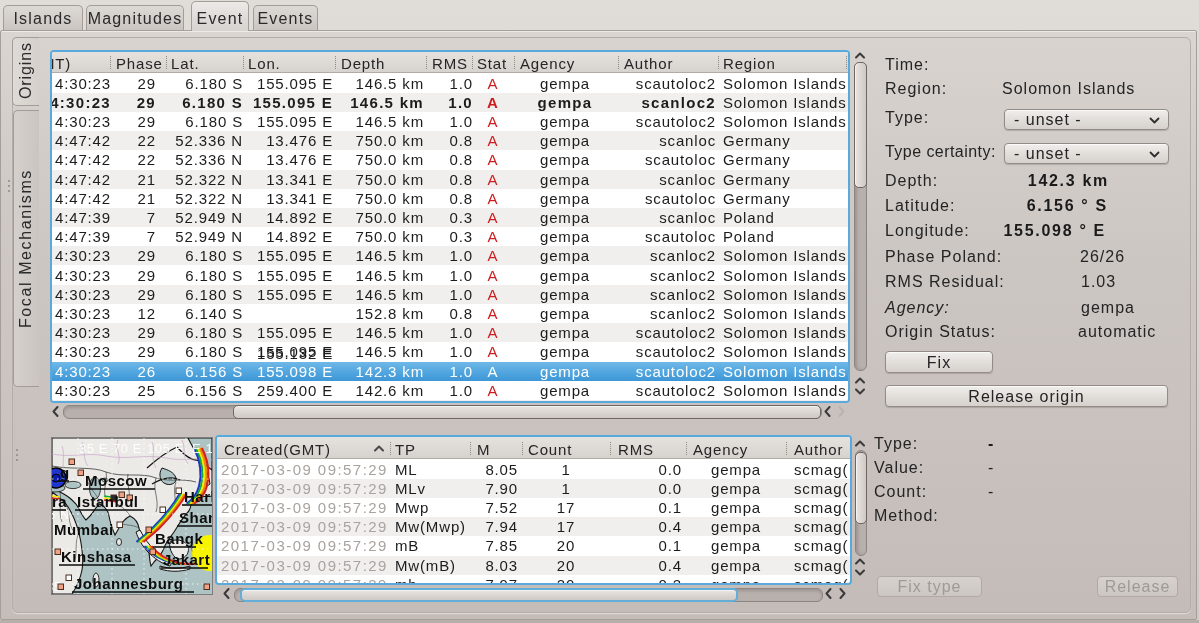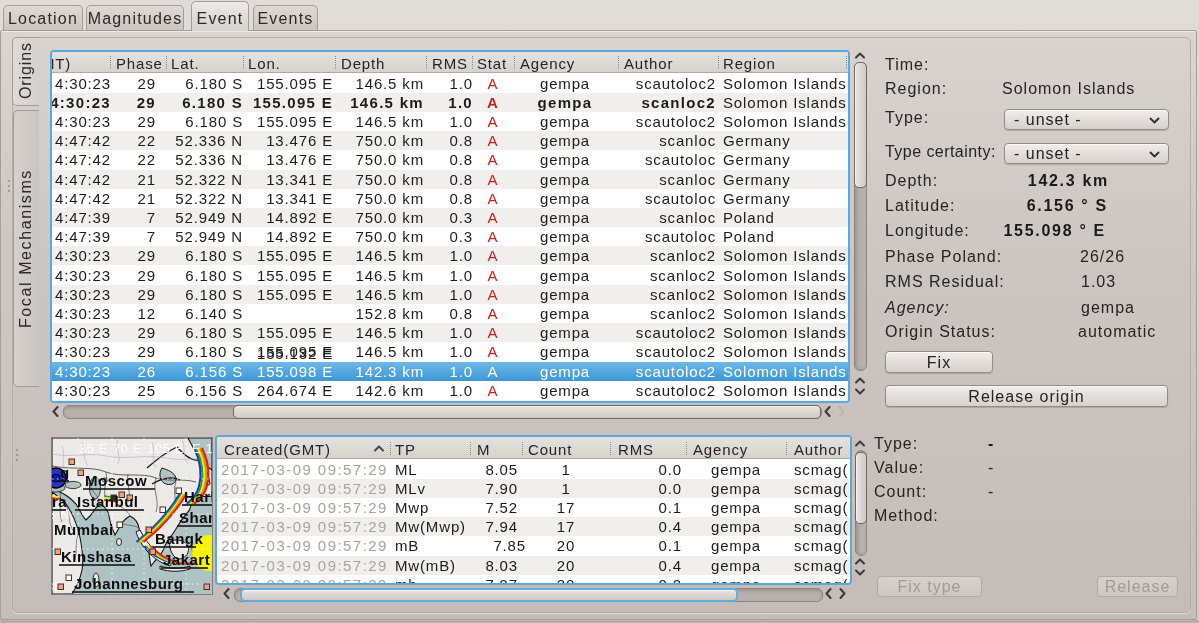--- a/index.html
+++ b/index.html
@@ -63,21 +63,21 @@
 .combo { position:absolute; border:1px solid #938b86; border-radius:4px;
   background:linear-gradient(180deg,#f0eeec 0%,#e2deda 50%,#d6d1cd 100%);
   box-shadow:0 1px 1px rgba(120,110,105,0.35), inset 0 1px 0 #fbfaf9;
   font-size:16px; letter-spacing:1px; color:#242424; }
 .combo .cv { position:absolute; right:8px; top:50%; margin-top:-3px; width:11px; height:7px; }
 .combo .cv svg { display:block; }
 .dots3 { position:absolute; width:3px; }
 .dots3 i { display:block; width:2px; height:2px; border-radius:1px; background:#8f8781; margin:3px 0; }
 </style></head><body>
 
-<div class="tab" style="left:3px; top:5px; width:80px; height:26px; line-height:25px;">Location</div>
+<div class="tab" style="left:3px; top:5px; width:80px; height:26px; line-height:25px;">Islands</div>
 <div class="tab" style="left:86px; top:5px; width:98px; height:26px; line-height:25px;">Magnitudes</div>
 <div class="tab active" style="left:191px; top:1px; width:58px; height:30px; line-height:34px; z-index:5;">Event</div>
 <div class="tab" style="left:253px; top:5px; width:65px; height:26px; line-height:25px;">Events</div>
 <div class="abs" style="left:0; top:620px; width:1199px; height:3px; background:#b7afac;"></div>
 <div id="pane">
 <div id="innerframe"></div>
 </div>
 <div class="abs" style="left:0;top:0;width:1199px;height:623px;">
 <div class="vtab active" style="left:12px; top:37px; width:27px; height:69px; z-index:3;"></div>
 <div class="vtxt" style="left:35px; top:81px; z-index:4;">Origins</div>
@@ -304,21 +304,21 @@
 <span class="cell" style="right:375px;">1.0</span>
 <span class="cell red" style="left:434px; width:14px; text-align:center;">A</span>
 <span class="cell" style="left:461px; width:104px; text-align:center;">gempa</span>
 <span class="cell" style="right:132px;">scautoloc2</span>
 <span class="cell" style="left:671px; ">Solomon Islands</span>
 </div>
 <div class="row" style="top:328.7px; height:19.2px; line-height:19.2px; ">
 <span class="cell" style="right:737px;">4:30:23</span>
 <span class="cell" style="right:692px;">25</span>
 <span class="cell" style="right:605px;">6.156 S</span>
-<span class="cell" style="right:515px;">264.674 E</span>
+<span class="cell" style="right:515px;">259.400 E</span>
 <span class="cell" style="right:424px;">142.6 km</span>
 <span class="cell" style="right:375px;">1.0</span>
 <span class="cell red" style="left:434px; width:14px; text-align:center;">A</span>
 <span class="cell" style="left:461px; width:104px; text-align:center;">gempa</span>
 <span class="cell" style="right:132px;">scautoloc2</span>
 <span class="cell" style="left:671px; ">Solomon Islands</span>
 </div>
 <div class="row alt" style="top:347.9px; height:19.2px; line-height:19.2px; ">
 <span class="cell" style="right:737px;">4:30:23</span>
 <span class="cell" style="right:692px;">24</span>
@@ -541,21 +541,21 @@
 <span class="cell" style="left:178px;">Mw(Mwp)</span>
 <span class="cell" style="right:332px;">7.94</span>
 <span class="cell" style="left:305px; width:88px; text-align:center;">17</span>
 <span class="cell" style="right:168px;">0.4</span>
 <span class="cell" style="left:469px; width:100px; text-align:center;">gempa</span>
 <span class="cell" style="left:577px;">scmag(</span>
 </div>
 <div class="row" style="top:99.3px; height:19.2px; line-height:19.2px;">
 <span class="cell gray" style="left:4px; letter-spacing:1.45px;">2017-03-09 09:57:29</span>
 <span class="cell" style="left:178px;">mB</span>
-<span class="cell" style="right:324px;margin-left:16px;">7.85</span>
+<span class="cell" style="right:332px;margin-left:16px;">7.85</span>
 <span class="cell" style="left:305px; width:88px; text-align:center;">20</span>
 <span class="cell" style="right:168px;">0.1</span>
 <span class="cell" style="left:469px; width:100px; text-align:center;">gempa</span>
 <span class="cell" style="left:577px;">scmag(</span>
 </div>
 <div class="row alt" style="top:118.5px; height:19.2px; line-height:19.2px;">
 <span class="cell gray" style="left:4px; letter-spacing:1.45px;">2017-03-09 09:57:29</span>
 <span class="cell" style="left:178px;">Mw(mB)</span>
 <span class="cell" style="right:332px;">8.03</span>
 <span class="cell" style="left:305px; width:88px; text-align:center;">20</span>

